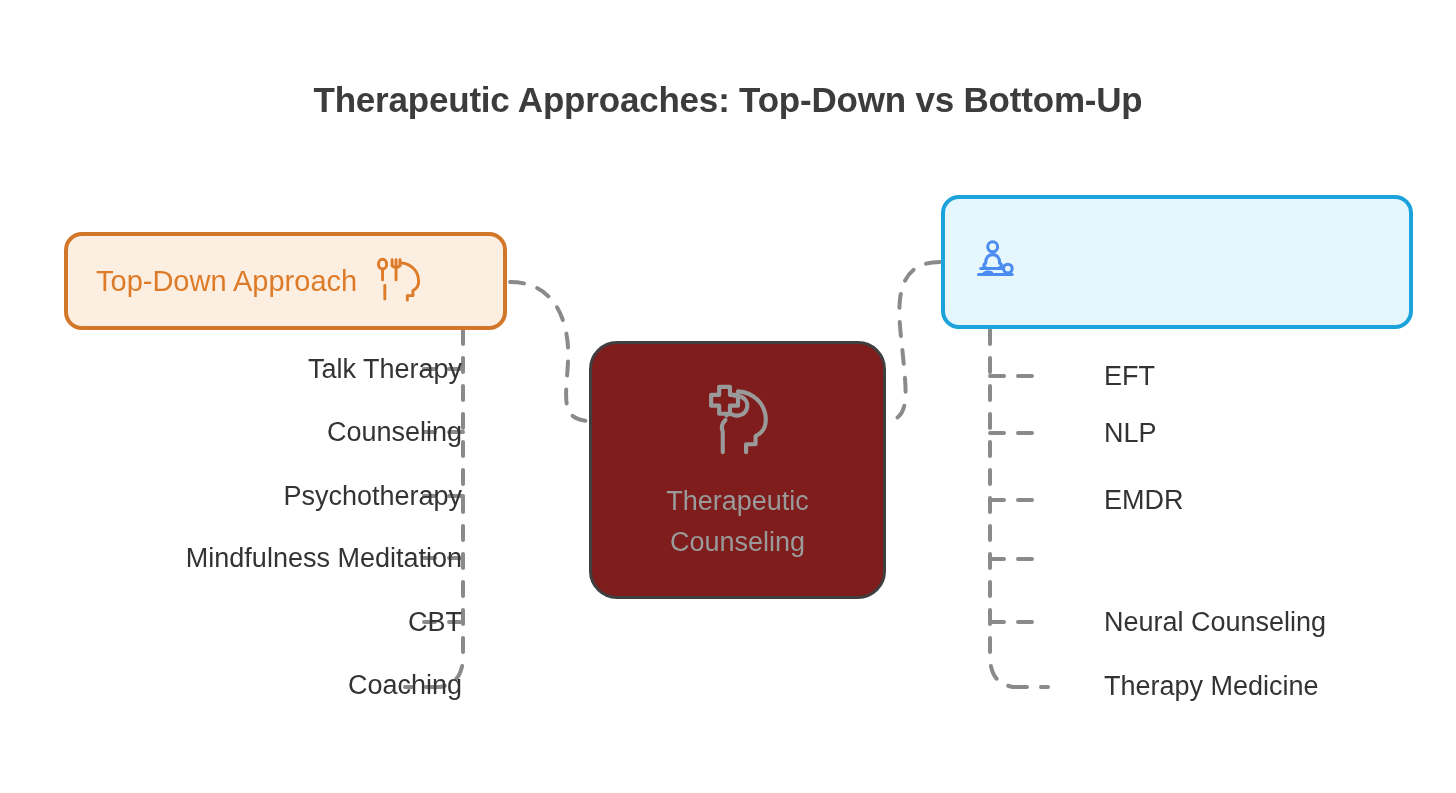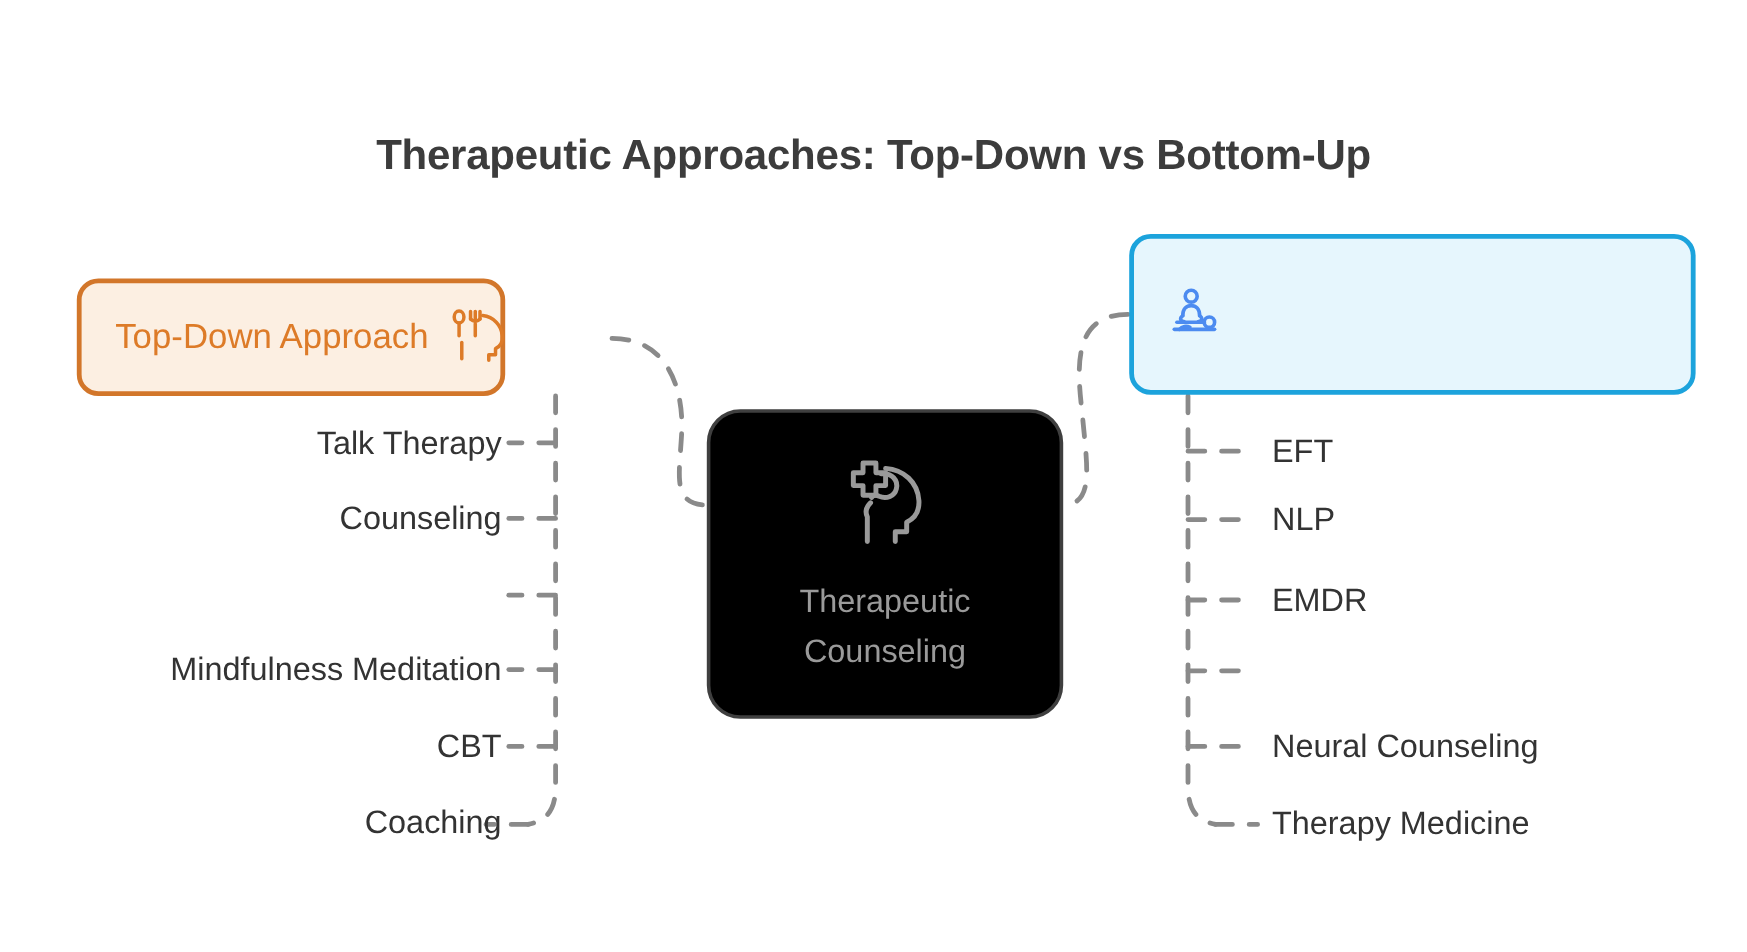--- a/index.html
+++ b/index.html
@@ -12,21 +12,21 @@
     height: 793px;
     position: relative;
     overflow: hidden;
     font-family: "Liberation Sans", sans-serif;
     -webkit-font-smoothing: antialiased;
   }
 
   
   .title {
     position: absolute;
-    top: 110px;
+    top: 80px;
     left: 0;
     width: 1456px;
     text-align: center;
     font-size: 35px;
     font-weight: 700;
     color: #3c3c3c;
     letter-spacing: -0.2px;
     white-space: nowrap;
   }
 
@@ -44,21 +44,21 @@
     position: absolute;
     box-sizing: border-box;
     display: flex;
     align-items: center;
     border-radius: 18px;
   }
 
   .box-topdown {
     left: 64px;
     top: 232px;
-    width: 357px;
+    width: 443px;
     height: 98px;
     background: #FCEFE2;
     border: 4px solid #D2762A;
     padding: 0 22px 0 28px;
     justify-content: flex-start;
   }
   .box-topdown .box-label {
     font-size: 29px;
     font-weight: 500;
     color: #DD7B28;
@@ -93,21 +93,21 @@
   }
 
   
   .center-node {
     position: absolute;
     left: 589px;
     top: 341px;
     width: 297px;
     height: 258px;
     box-sizing: border-box;
-    background: #000000;
+    background: #7f1d1d;
     border: 3px solid #3f3f3f;
     border-radius: 28px;
     display: flex;
     flex-direction: column;
     align-items: center;
     justify-content: center;
   }
   .center-node .node-icon {
     margin-bottom: 14px;
   }
@@ -115,20 +115,21 @@
     font-size: 27px;
     line-height: 1.52;
     color: #9a9a9a;
     text-align: center;
     font-weight: 400;
   }
 
   
   .leaf-list {
     position: absolute;
+    margin-left: 44px;
   }
   .leaf {
     position: absolute;
     font-size: 27px;
     color: #333333;
     white-space: nowrap;
     line-height: 1;
   }
   .list-left .leaf {
     right: 0;
@@ -238,20 +239,21 @@
   </span>
   <div class="node-text">
     <div>Therapeutic</div>
     <div>Counseling</div>
   </div>
 </div>
 
 <div class="leaf-list list-left">
   <div class="leaf" style="top:356px">Talk Therapy</div>
   <div class="leaf" style="top:419px">Counseling</div>
+  <div class="leaf" style="top:483px">Psychotherapy</div>
   <div class="leaf" style="top:545px">Mindfulness Meditation</div>
   <div class="leaf" style="top:609px">CBT</div>
   <div class="leaf" style="top:672px">Coaching</div>
 </div>
 
 <div class="leaf-list list-right">
   <div class="leaf" style="top:363px">EFT</div>
   <div class="leaf" style="top:420px">NLP</div>
   <div class="leaf" style="top:487px">EMDR</div>
   <div class="leaf" style="top:609px">Neural Counseling</div>

